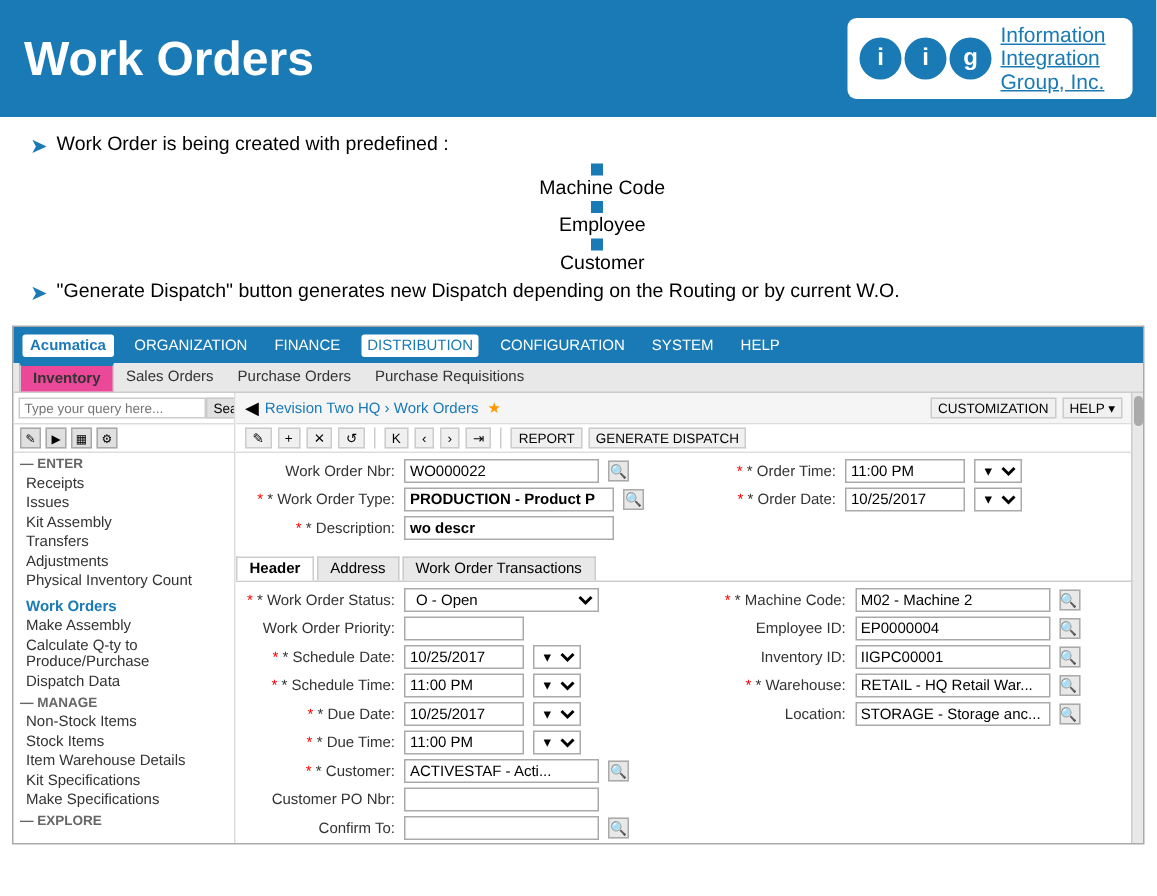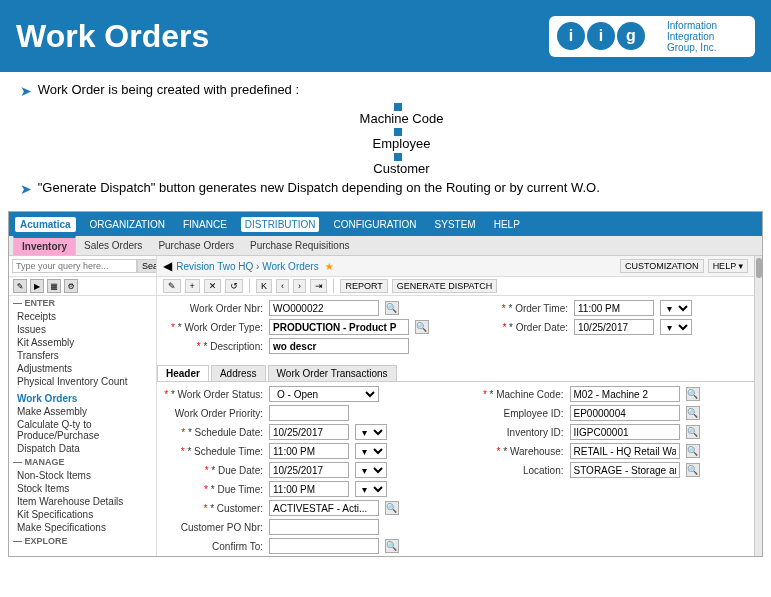--- a/index.html
+++ b/index.html
@@ -35,21 +35,21 @@
       color: #fff; font-size: 16px; font-weight: bold;
     }
     .logo-g {
       width: 28px; height: 28px;
       background: #1a7ab5;
       border-radius: 50%;
       display: flex; align-items: center; justify-content: center;
       color: #fff; font-size: 16px; font-weight: bold;
     }
     .logo-text {
-      font-size: 10px; color: #1a7ab5; margin-left: 20px; max-width: 80px; line-height: 1.1;
+      font-size: 14px; color: #1a7ab5; margin-left: 4px; max-width: 80px; line-height: 1.1; text-decoration: underline;
     }
 
     
     .bullets-section {
       padding: 10px 20px 6px 20px;
       background: #fff;
     }
     .bullet-main {
       display: flex; align-items: flex-start; margin-bottom: 4px;
     }
@@ -116,21 +116,21 @@
     .tab {
       font-size: 10px;
       padding: 2px 8px;
       cursor: pointer;
       color: #333;
       height: 100%;
       display: flex;
       align-items: center;
     }
     .tab.active {
-      background: #f9a8d4;
+      background: #ec4899;
       border-left: 1px solid #ccc;
       border-right: 1px solid #ccc;
       border-top: 2px solid #1a7ab5;
       font-weight: bold;
     }
 
     
     .main-area {
       display: flex;
       height: 300px;
@@ -247,21 +247,21 @@
       color: red;
     }
     .form-input {
       font-size: 10px;
       border: 1px solid #aaa;
       padding: 1px 3px;
       height: 16px;
       background: #fff;
     }
     .form-input.small { width: 80px; }
-    .form-input.medium { width: 110px; }
+    .form-input.medium { width: 130px; }
     .form-input.large { width: 140px; font-weight: bold; }
     .form-select {
       font-size: 10px;
       border: 1px solid #aaa;
       padding: 1px 2px;
       height: 16px;
       background: #fff;
     }
     .lookup-btn {
       font-size: 9px;
@@ -441,21 +441,21 @@
         <button class="wo-toolbar-btn">K</button>
         <button class="wo-toolbar-btn">‹</button>
         <button class="wo-toolbar-btn">›</button>
         <button class="wo-toolbar-btn">⇥</button>
         <div class="wo-separator"></div>
         <button class="wo-toolbar-btn">REPORT</button>
         <button class="wo-toolbar-btn">GENERATE DISPATCH</button>
       </div>
 
       <div class="wo-form">
-        <div style="display:flex; gap:39px;">
+        <div style="display:flex; gap:28px;">
           <div>
             <div class="form-row">
               <span class="form-label">Work Order Nbr:</span>
               <input class="form-input medium" type="text" value="WO000022" style="">
               <button class="lookup-btn">🔍</button>
             </div>
             <div class="form-row">
               <span class="form-label required">* Work Order Type:</span>
               <input class="form-input large" type="text" value="PRODUCTION - Product P" style="">
               <button class="lookup-btn">🔍</button>

